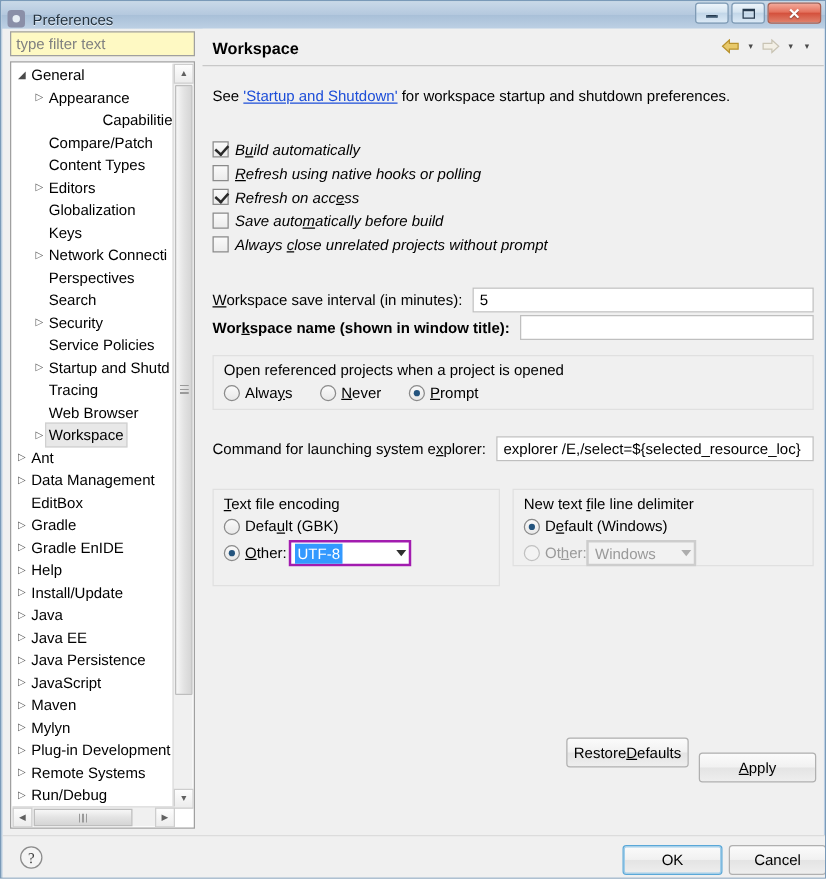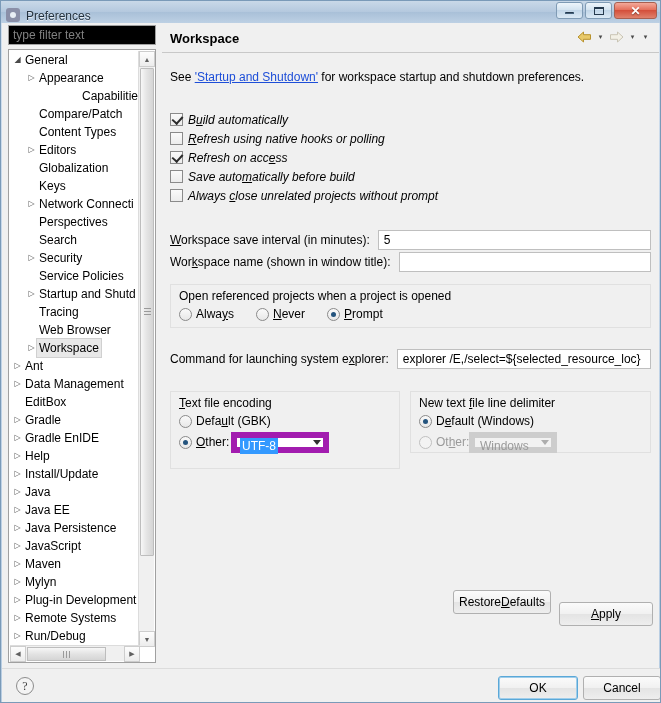--- a/index.html
+++ b/index.html
@@ -90,21 +90,21 @@
 
   
   #left-panel {
     position: absolute; left: 6px; top: 0px;
     width: 148px; height: 640px;
   }
   #filter-box {
     position: absolute; left: 0; top: 2px;
     width: 148px; height: 20px;
     border: 1px solid #a0a0a0;
-    background: #000000;
+    background: #fef9c3;
     display: flex; align-items: center;
     padding-left: 4px;
   }
   #filter-box .ph {
     color: #808080; font-size: 12px;
     font-family: "Liberation Sans", sans-serif;
   }
   #tree-wrap {
     position: absolute; left: 0; top: 26px;
     width: 148px; height: 614px;
@@ -285,22 +285,22 @@
   }
   .rad.on::after {
     content: ""; position: absolute;
     left: 3px; top: 3px; width: 5px; height: 5px;
     border-radius: 50%; background: #24547e;
   }
   .rad.dis { border-color: #c0c0c0; background: #f3f3f3; }
 
   
   .combo {
-    height: 21px; border: 6px solid #a21caf;
-    background: #fff; display: flex; align-items: flex-start;
+    height: 21px; border: 2px solid #a21caf;
+    background: #fff; display: flex; align-items: center;
     padding-left: 3px; font-size: 12px;
     position: relative;
   }
   .combo .val {
     background: #3399ff; color: #fff;
     padding: 1px 2px;
   }
   .combo .val.plain { background: transparent; color: #9a9a9a; padding: 1px 2px;}
   .combo .cbtn {
     position: absolute; right: 2px; top: 50%;
@@ -590,21 +590,21 @@
             </div>
           </div>
 
         <div class="field-row" style="top:176px;">
           <span class="field-label"><span class="mn">W</span><span>orkspace save interval (in minutes):</span></span>
           <div class="txt" style="width:302px; margin-left:8px;">
             <span>5</span>
           </div>
         </div>
 
-        <div class="field-row" style="top:198px;">
+        <div class="field-row" style="top:198px;font-weight:bold;">
           <span class="field-label"><span>Wor</span><span class="mn">k</span><span>space name (shown in window title):</span></span>
           <div class="txt" style="width:263px; margin-left:8px;">
             <span></span>
           </div>
         </div>
 
         <div class="groupbox" style="left:8px; top:230px; width:481px; height:44px;">
           <div style="position:absolute; left:8px; top:4px; font-size:12px;">Open referenced projects when a project is opened</div>
           <div style="position:absolute; left:8px; top:22px; display:flex; gap:22px;">
               <div class="rad-row">

